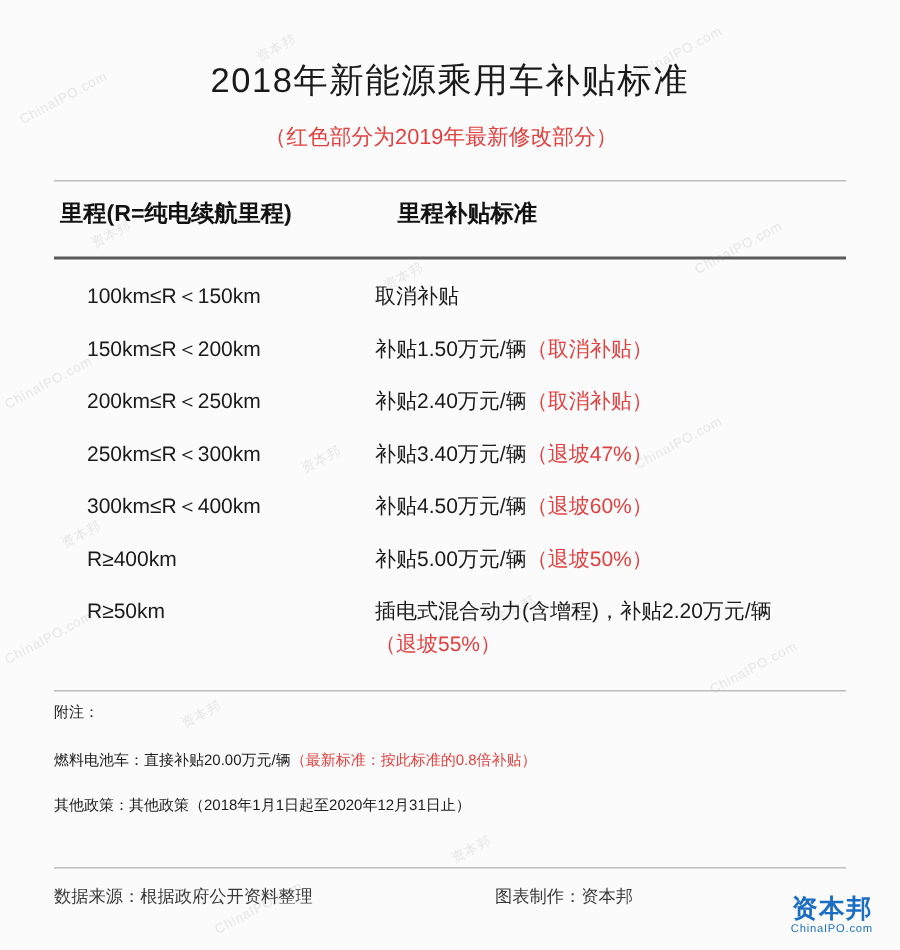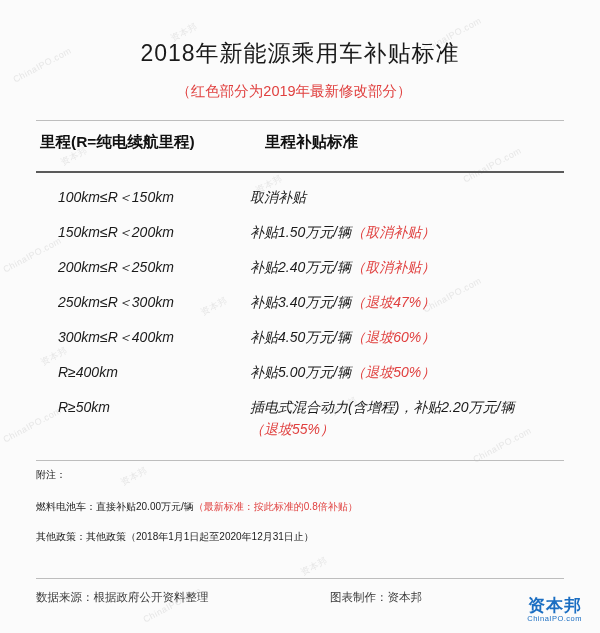--- a/index.html
+++ b/index.html
@@ -80,21 +80,20 @@
     position: absolute;
     top: 182px;
     left: 36px;
     width: 528px;
   }
   .row {
     position: relative;
     height: 35px;
     font-size: 14px;
     color: #1a1a1a;
-    font-style: italic;
   }
   .row .c1 {
     position: absolute;
     left: 22px;
     top: 7px;
     white-space: nowrap;
   }
   .row .c2 {
     position: absolute;
     left: 214px;

